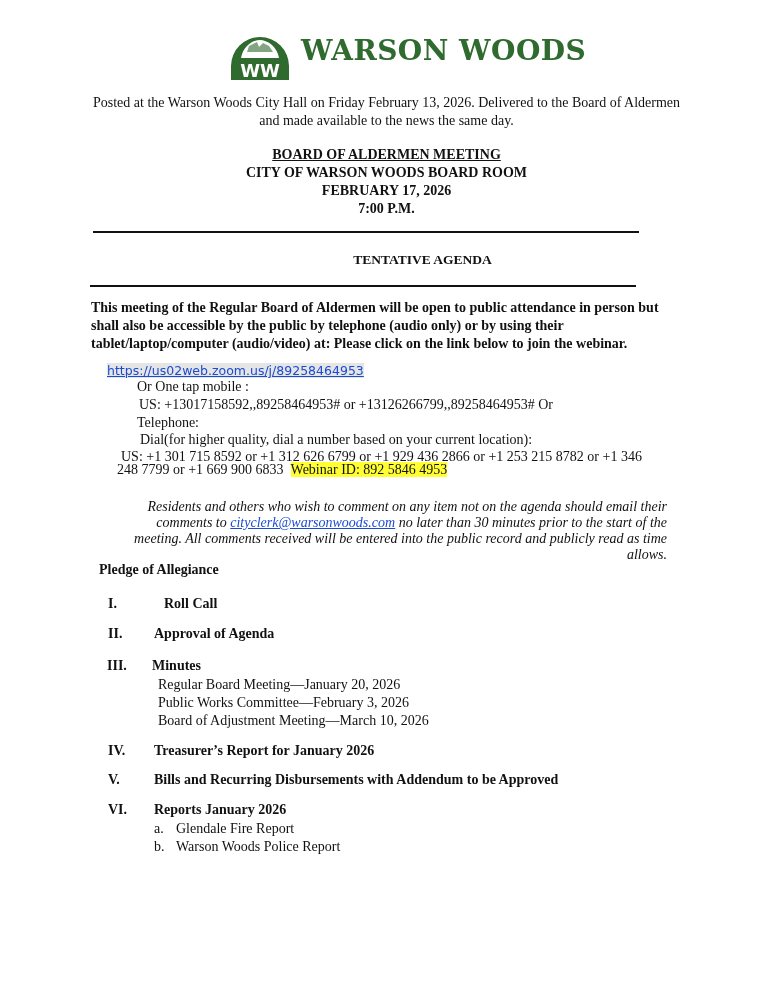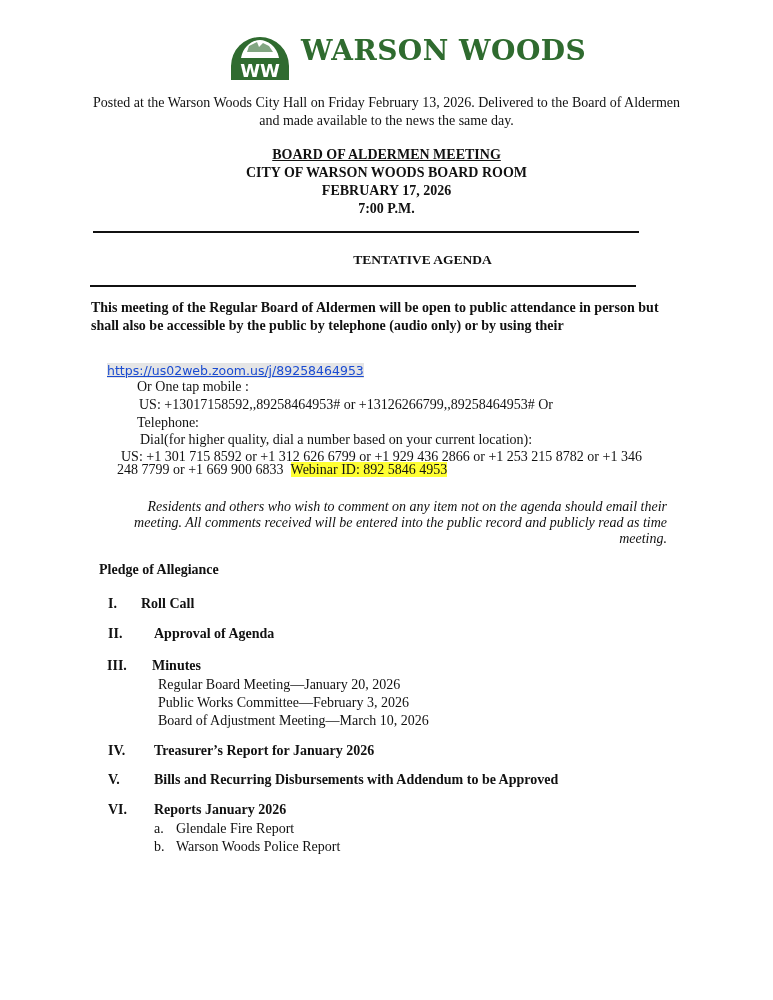--- a/index.html
+++ b/index.html
@@ -52,46 +52,48 @@
 
 <div class="abs rule" style="left:93px; top:231px; width:546px;"></div>
 
 <div class="abs center hdr" style="top:251px; font-weight:bold; font-size:13.5px;padding-left:36px;">TENTATIVE AGENDA</div>
 
 <div class="abs rule" style="left:90px; top:285px; width:546px;"></div>
 
 <div class="abs para" style="left:91px; top:299px; width:620px;">
   <div>This meeting of the Regular Board of Aldermen will be open to public attendance in person but</div>
   <div>shall also be accessible by the public by telephone (audio only) or by using their</div>
+  <div>tablet/laptop/computer (audio/video) at:  Please click on the link below to join the webinar.</div>
 </div>
 
 <div class="abs" style="left:107px; top:361px;">
   <a class="zoomlink">https://us02web.zoom.us/j/89258464953</a>
 </div>
 
 <div class="abs dial" style="left:137px; top:378px;">Or One tap mobile :</div>
 <div class="abs dial" style="left:139px; top:396px;">US: +13017158592,,89258464953#  or +13126266799,,89258464953#  Or</div>
 <div class="abs dial" style="left:137px; top:414px;">Telephone:</div>
 <div class="abs dial" style="left:140px; top:431px;">Dial(for higher quality, dial a number based on your current location):</div>
 <div class="abs dial" style="left:121px; top:448px;">US: +1 301 715 8592  or +1 312 626 6799  or +1 929 436 2866  or +1 253 215 8782  or +1 346</div>
 <div class="abs dial" style="left:117px; top:461px; white-space:nowrap;">
   <span>248 7799  or +1 669 900 6833</span>&nbsp;&nbsp;<span class="hl">Webinar ID: 892 5846 4953</span>
 </div>
 
 <div class="abs ital" style="left:107px; top:499px; width:560px;text-align:right;">
   <div>Residents and others who wish to comment on any item not on the agenda should email their</div>
+  <div><span>comments to </span><a class="email">cityclerk@warsonwoods.com</a><span> no later than 30 minutes prior to the start of the</span></div>
   <div>meeting.  All comments received will be entered into the public record and publicly read as time</div>
-  <div>meeting.</div>
+  <div>allows.</div>
 </div>
 
 <div class="abs item" style="left:99px; top:562px;">Pledge of Allegiance</div>
 
 <div class="abs item" style="left:108px; top:596px; width:560px;">
   <span class="num">I.</span>
-  <span style="margin-left:33px;">Roll Call</span>
+  <span style="margin-left:56px;">Roll Call</span>
 </div>
 
 <div class="abs item" style="left:108px; top:626px; width:560px;">
   <span class="num">II.</span>
   <span style="margin-left:46px;">Approval of Agenda</span>
 </div>
 
 <div class="abs item" style="left:107px; top:658px; width:560px;">
   <span class="num">III.</span>
   <span style="margin-left:45px;">Minutes</span>

